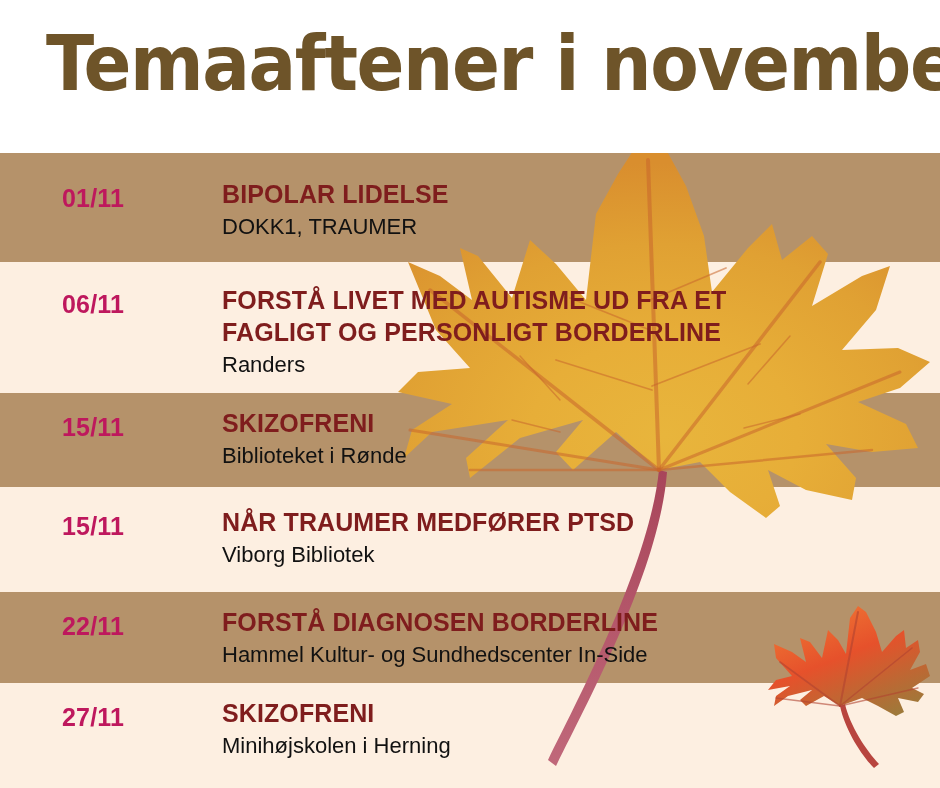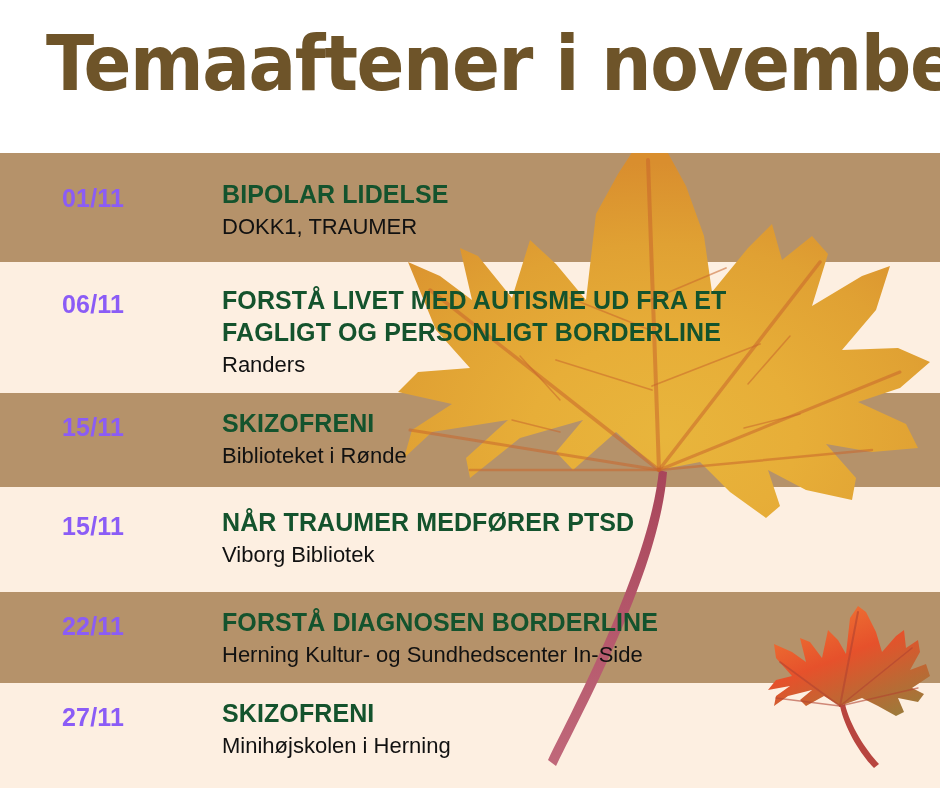--- a/index.html
+++ b/index.html
@@ -60,31 +60,31 @@
     z-index:4;
   }
   .row-text{
     position:absolute;left:0;width:940px;
     box-sizing:border-box;
   }
   .row-date{
     position:absolute;left:62px;
     font-size:25px;
     font-weight:700;
-    color:#8b5cf6;
+    color:#be185d;
     letter-spacing:0.2px;
     white-space:nowrap;
   }
   .row-body{
     position:absolute;left:222px;right:10px;
   }
   .row-title{
     font-size:25px;
     font-weight:700;
-    color:#14532d;
+    color:#7f1d1d;
     letter-spacing:0.1px;
     line-height:32px;
     white-space:pre-line;
   }
   .row-venue{
     font-size:22px;
     font-weight:400;
     color:#111111;
     line-height:29px;
     margin-top:2px;
@@ -225,21 +225,21 @@
         <div class="row-date" style="top: 25px;">15/11</div>
         <div class="row-body" style="top: 19px;">
           <div class="row-title">NÅR TRAUMER MEDFØRER PTSD</div>
           <div class="row-venue">Viborg Bibliotek</div>
         </div>
       </div>
       <div class="row-text" style="top: 592px; height: 91px;">
         <div class="row-date" style="top: 20px;">22/11</div>
         <div class="row-body" style="top: 14px;">
           <div class="row-title">FORSTÅ DIAGNOSEN BORDERLINE</div>
-          <div class="row-venue">Herning Kultur- og Sundhedscenter In-Side</div>
+          <div class="row-venue">Hammel Kultur- og Sundhedscenter In-Side</div>
         </div>
       </div>
       <div class="row-text" style="top: 683px; height: 74px;">
         <div class="row-date" style="top: 20px;">27/11</div>
         <div class="row-body" style="top: 14px;">
           <div class="row-title">SKIZOFRENI</div>
           <div class="row-venue">Minihøjskolen i Herning</div>
         </div>
       </div>
     </div>

